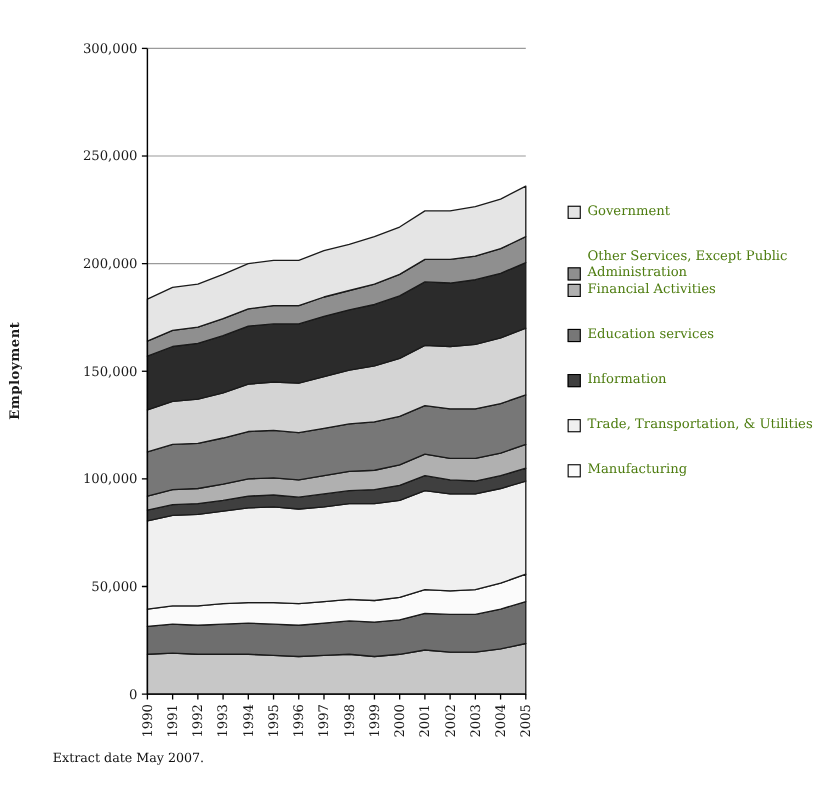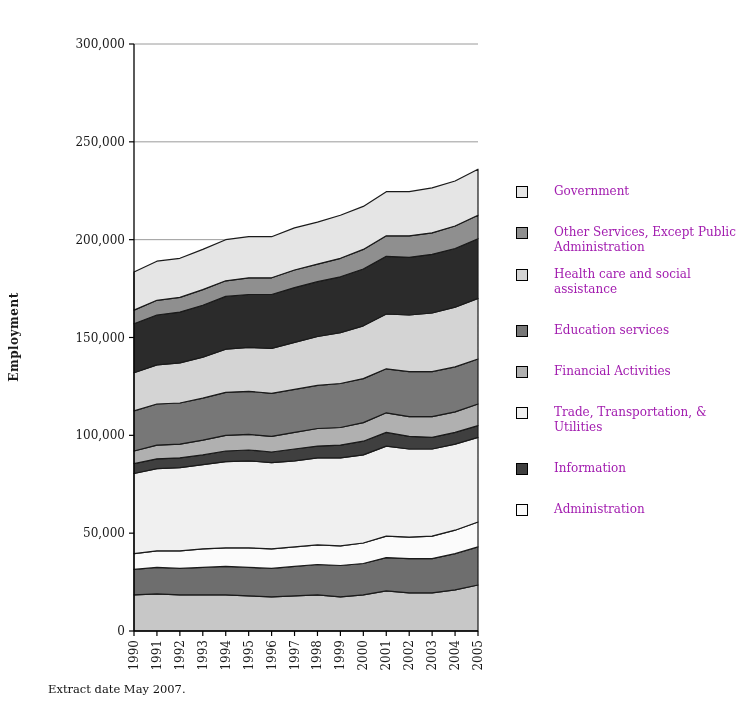--- a/index.html
+++ b/index.html
@@ -10,23 +10,23 @@
   .y-axis-title{
     position:absolute;left:14px;top:337px;width:0;height:0;
     display:flex;align-items:center;justify-content:center;overflow:visible;
   }
   .y-axis-title span{
     transform:rotate(-90deg);white-space:nowrap;
     font-size:12px;font-weight:bold;letter-spacing:0.5px;color:#1a1a1a;
   }
   .tick-label{font-size:12px;fill:#1a1a1a;}
   .legend{position:absolute;left:516px;top:184px;width:238px;}
-  .legend-item{display:flex;align-items:flex-start;margin-bottom:26px;
-               font-size:12px;line-height:15px;color:#a21caf;gap:20px;}
-  .legend-item.two-line{margin-bottom:12px;}
+  .legend-item{display:flex;align-items:flex-end;margin-bottom:26px;
+               font-size:12px;line-height:15px;color:#4d7c0f;}
+  .legend-item.two-line{margin-bottom:0;}
   .legend-swatch{flex:0 0 auto;width:10px;height:10px;border:1px solid #000;
                  margin-right:6px;margin-top:2px;}
   .source-note{position:absolute;left:48px;top:682px;width:660px;
                font-size:11.5px;line-height:15px;color:#111;}
 </style>
 </head>
 <body>
 
 <div class="canvas">
 
@@ -105,42 +105,38 @@
   <div class="legend">
       <div class="legend-item">
         <span class="legend-swatch" style="background: rgb(229, 229, 229);"></span>
         <span>Government</span>
       </div>
       <div class="legend-item two-line">
         <span class="legend-swatch" style="background: rgb(143, 143, 143);"></span>
         <span>Other Services, Except Public Administration</span>
       </div>
       <div class="legend-item">
-        <span class="legend-swatch" style="background: rgb(212, 212, 212);"></span>
-        <span>Health care and social assistance</span>
+        <span class="legend-swatch" style="background: rgb(176, 176, 176);"></span>
+        <span>Financial Activities</span>
       </div>
       <div class="legend-item">
         <span class="legend-swatch" style="background: rgb(119, 119, 119);"></span>
         <span>Education services</span>
       </div>
       <div class="legend-item">
-        <span class="legend-swatch" style="background: rgb(176, 176, 176);"></span>
-        <span>Financial Activities</span>
+        <span class="legend-swatch" style="background: rgb(63, 63, 63);"></span>
+        <span>Information</span>
       </div>
       <div class="legend-item">
         <span class="legend-swatch" style="background: rgb(240, 240, 240);"></span>
         <span>Trade, Transportation, &amp; Utilities</span>
       </div>
       <div class="legend-item">
-        <span class="legend-swatch" style="background: rgb(63, 63, 63);"></span>
-        <span>Information</span>
-      </div>
-      <div class="legend-item">
         <span class="legend-swatch" style="background: rgb(251, 251, 251);"></span>
-        <span>Administration</span>
+        <span>Manufacturing</span>
       </div>
     </div>
 
   <div class="source-note">
     <div>Extract date May 2007.</div>
   </div>
 
 </div>
 
 </body></html>

